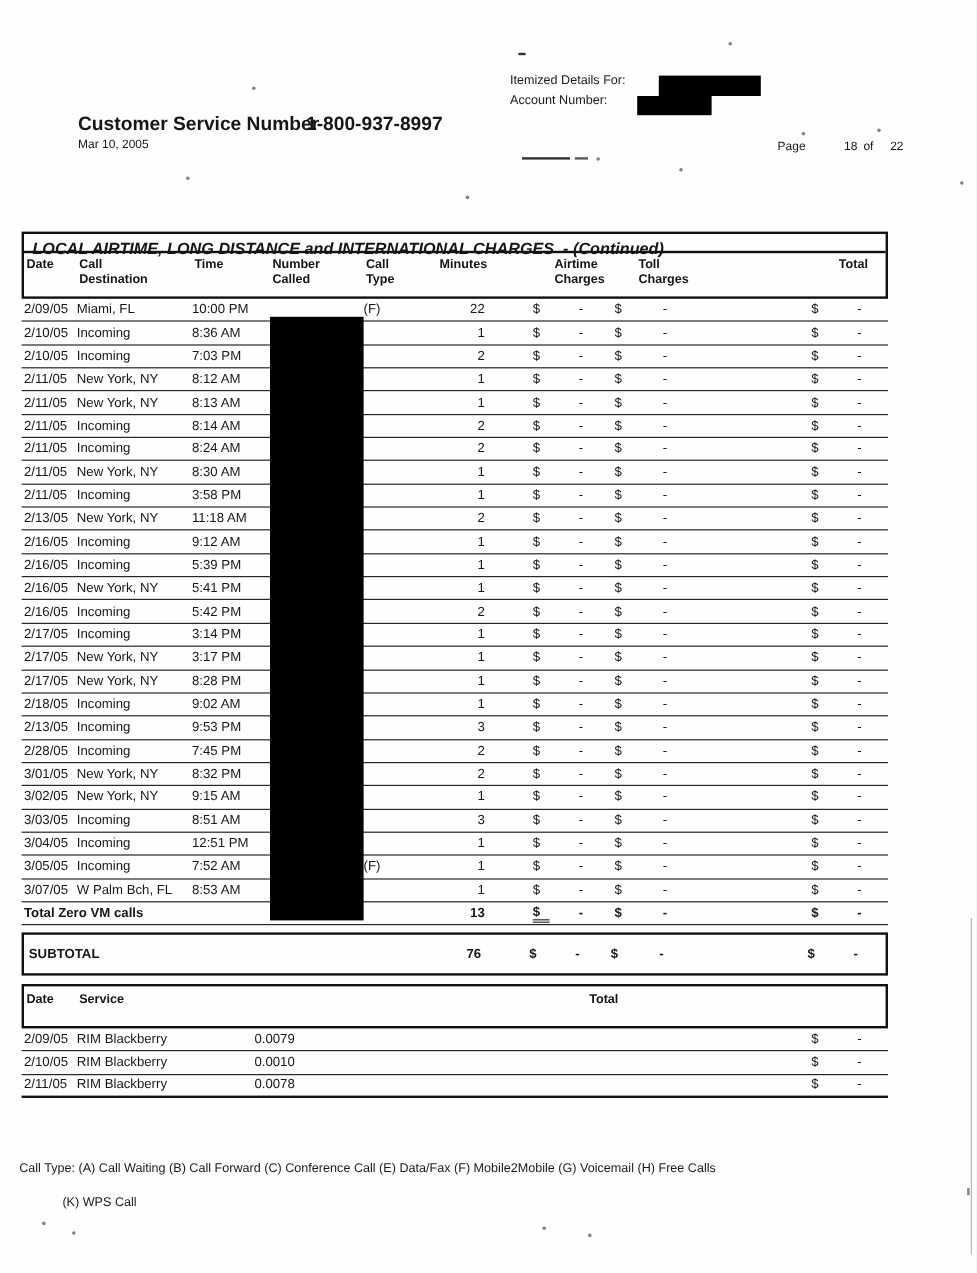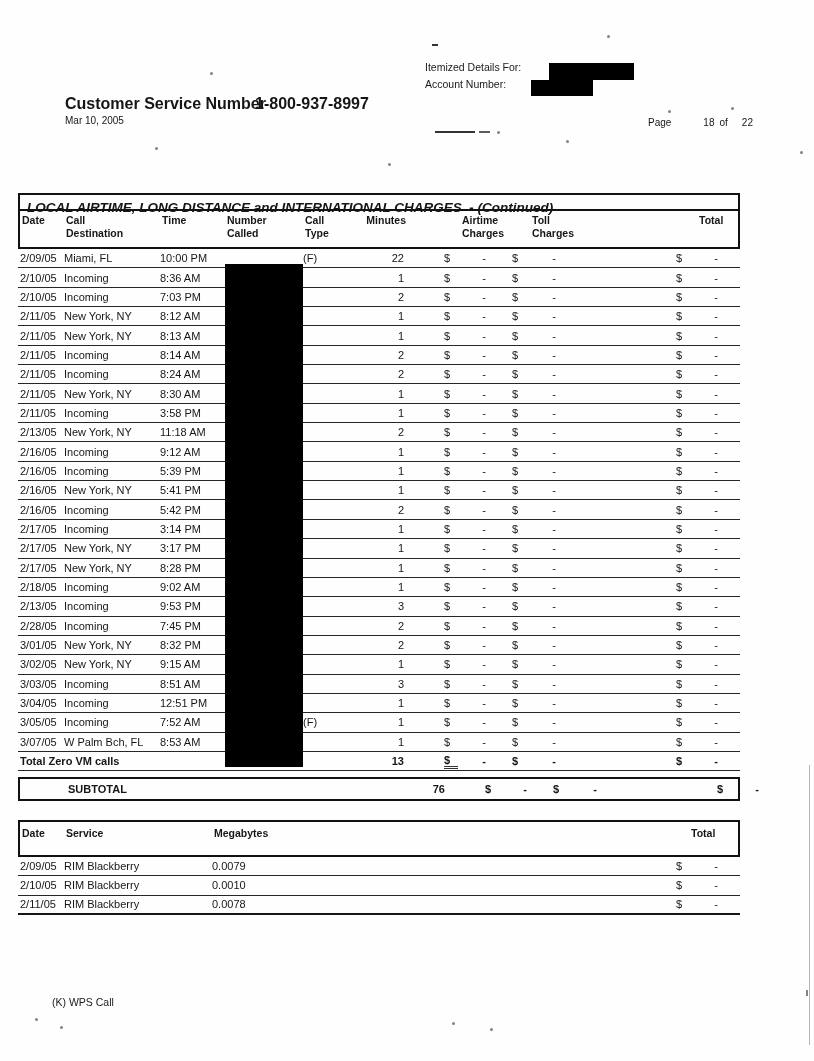--- a/index.html
+++ b/index.html
@@ -51,22 +51,22 @@
   .c-td   { width:30px; text-align:right; }
   .c-T\$  { margin-left:120px; width:14px; }
   .c-Td   { width:28px; text-align:right; }
 
   .redaction-numbers { position:absolute; left:207px; top:71px; width:78px; height:503px;
                        background:#000; z-index:2; }
 
   .total-row { font-weight:bold; }
   .udbl { border-bottom:3px double #333; }
 
-  .subtotal-box { margin-top:6px; border:2.5px solid #111; height:24px; display:flex;
-                  align-items:center; font-size:11px; font-weight:bold;padding-left:44px; }
+  .subtotal-box { margin-top:6px; border:2.5px solid #111; height:36px; display:flex;
+                  align-items:center; font-size:11px; font-weight:bold; }
   .subtotal-box span { flex:none; }
   .sb-label { width:325px; padding-left:4px; }
   .sb-min   { width:56px; text-align:right; }
 
   
   .data-table { position:absolute; left:18px; top:820px; width:722px; }
   .d-hdr-row { display:flex; height:33px; padding-top:5px; font-size:10.5px; font-weight:bold; }
   .d-hdr-row span { flex:none; }
   .hd-date { width:46px; padding-left:2px; }
   .hd-serv { width:148px; }
@@ -546,21 +546,20 @@
     </div>
 
     <div class="redaction-numbers"></div>
   </div>
 
   <div class="data-table">
     <div class="head-box">
       <div class="d-hdr-row">
         <span class="hd-date">Date</span>
         <span class="hd-serv">Service</span>
-        <span class="hd-mb">Megabytes</span>
         <span class="hd-total">Total</span>
       </div>
     </div>
     <div class="d-rows" id="data-rows">
   <div class="d-row">
     <span class="cd-date">2/09/05</span>
     <span class="cd-serv">RIM Blackberry</span>
     <span class="cd-mb">0.0079</span>
     <span class="cd-cur">$</span>
     <span class="cd-dash">-</span>
@@ -577,20 +576,21 @@
   <div class="d-row">
     <span class="cd-date">2/11/05</span>
     <span class="cd-serv">RIM Blackberry</span>
     <span class="cd-mb">0.0078</span>
     <span class="cd-cur">$</span>
     <span class="cd-dash">-</span>
   </div>
 </div>
   </div>
 
+  <div class="abs footer-line" style="left:16px; top:968px;">Call Type: (A) Call Waiting (B) Call Forward (C) Conference Call (E) Data/Fax (F) Mobile2Mobile (G) Voicemail (H) Free Calls</div>
   <div class="abs footer-line" style="left:16px; top:996px;margin-left:36px;">(K) WPS Call</div>
 
   <div class="dash" style="left:432px; top:44px; width:6px;"></div>
   <div class="dot" style="left:607px; top:35px;"></div>
   <div class="dot" style="left:210px; top:72px;"></div>
   <div class="dot" style="left:668px; top:110px;"></div>
   <div class="dot" style="left:731px; top:107px;"></div>
   <div class="dash" style="left:435px; top:131px; width:40px;"></div>
   <div class="dash" style="left:479px; top:131px; width:11px; opacity:.8;"></div>
   <div class="dot" style="left:497px; top:131px;"></div>

